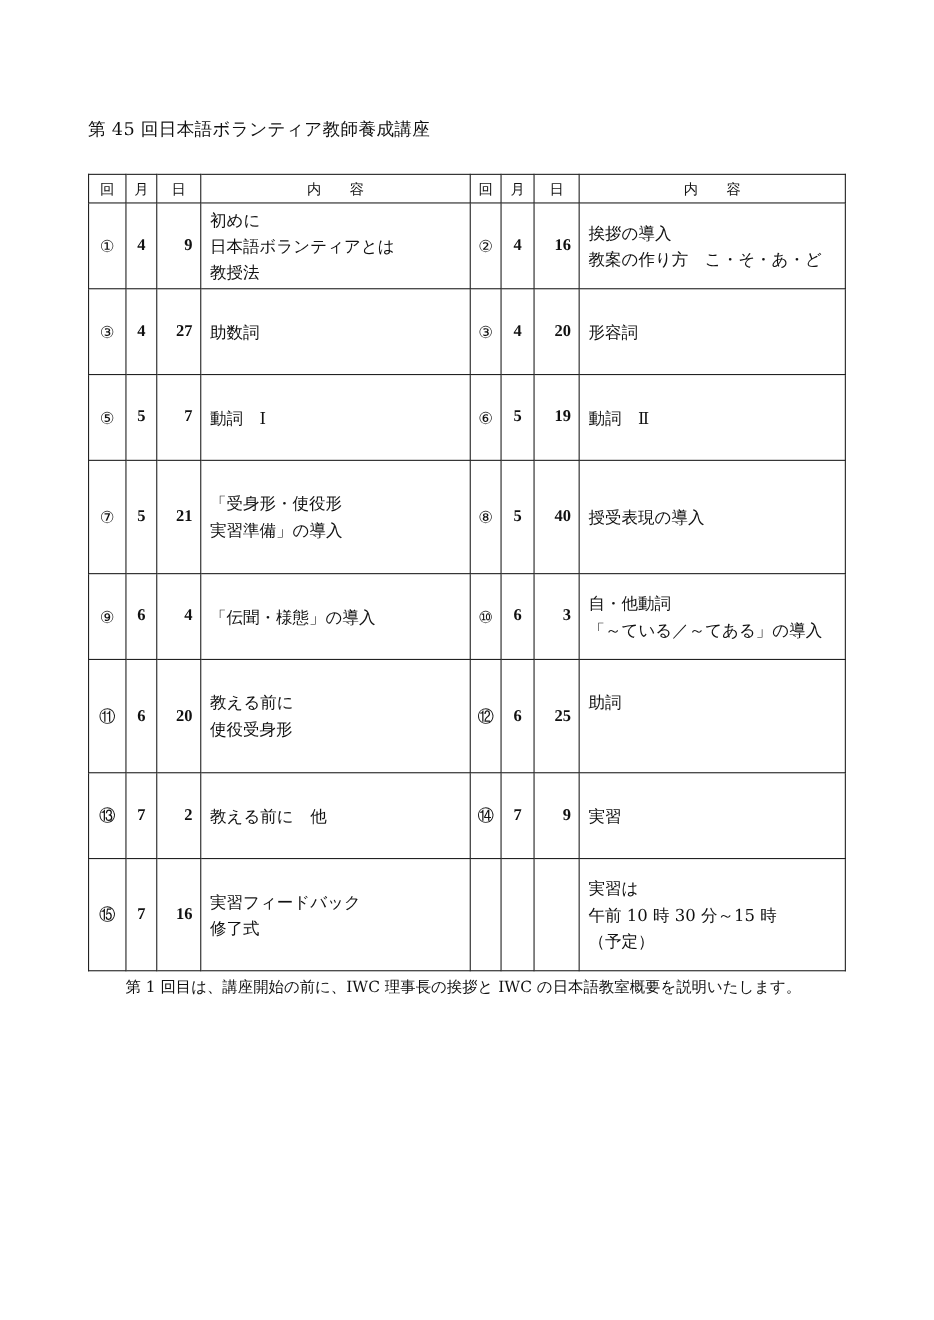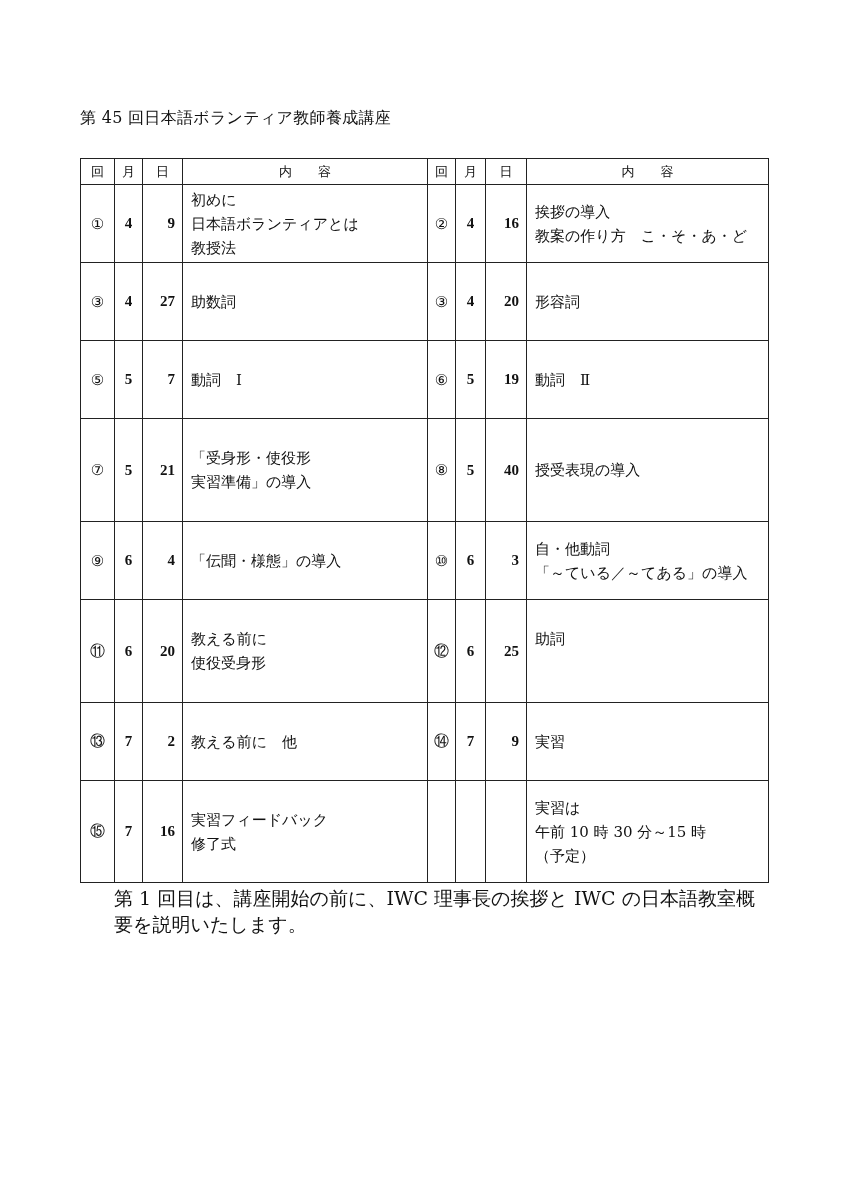--- a/index.html
+++ b/index.html
@@ -8,21 +8,21 @@
   .title { position:absolute; left:80px; top:108px; font-size:16px; letter-spacing:0.3px; }
   table.schedule { position:absolute; left:80px; top:158px; border-collapse:collapse;
                    table-layout:fixed; width:688px; }
   table.schedule td, table.schedule th { border:1.4px solid #222; padding:0; font-size:15px;
                    vertical-align:middle; }
   table.schedule th { font-weight:normal; font-size:13px; height:25px; text-align:center; }
   .num { text-align:center; font-size:15px; }
   .month { text-align:center; font-weight:bold; font-family:"Liberation Serif",serif; font-size:16px; }
   .day { text-align:right; padding-right:7px !important; font-weight:bold; font-family:"Liberation Serif",serif; font-size:16px; }
   .content { padding-left:8px !important; line-height:24px; white-space:pre-line; }
-  .note { position:absolute; left:114px; top:885px; width:660px; font-size:19px; line-height:26px; }
+  .note { position:absolute; left:114px; top:885px; width:660px; font-size:14px; line-height:26px; }
 </style>
 </head>
 <body>
 
 <div class="title">第 45 回日本語ボランティア教師養成講座</div>
 
 <table class="schedule">
   <colgroup>
     <col style="width:34px">
       <col style="width:28px">

